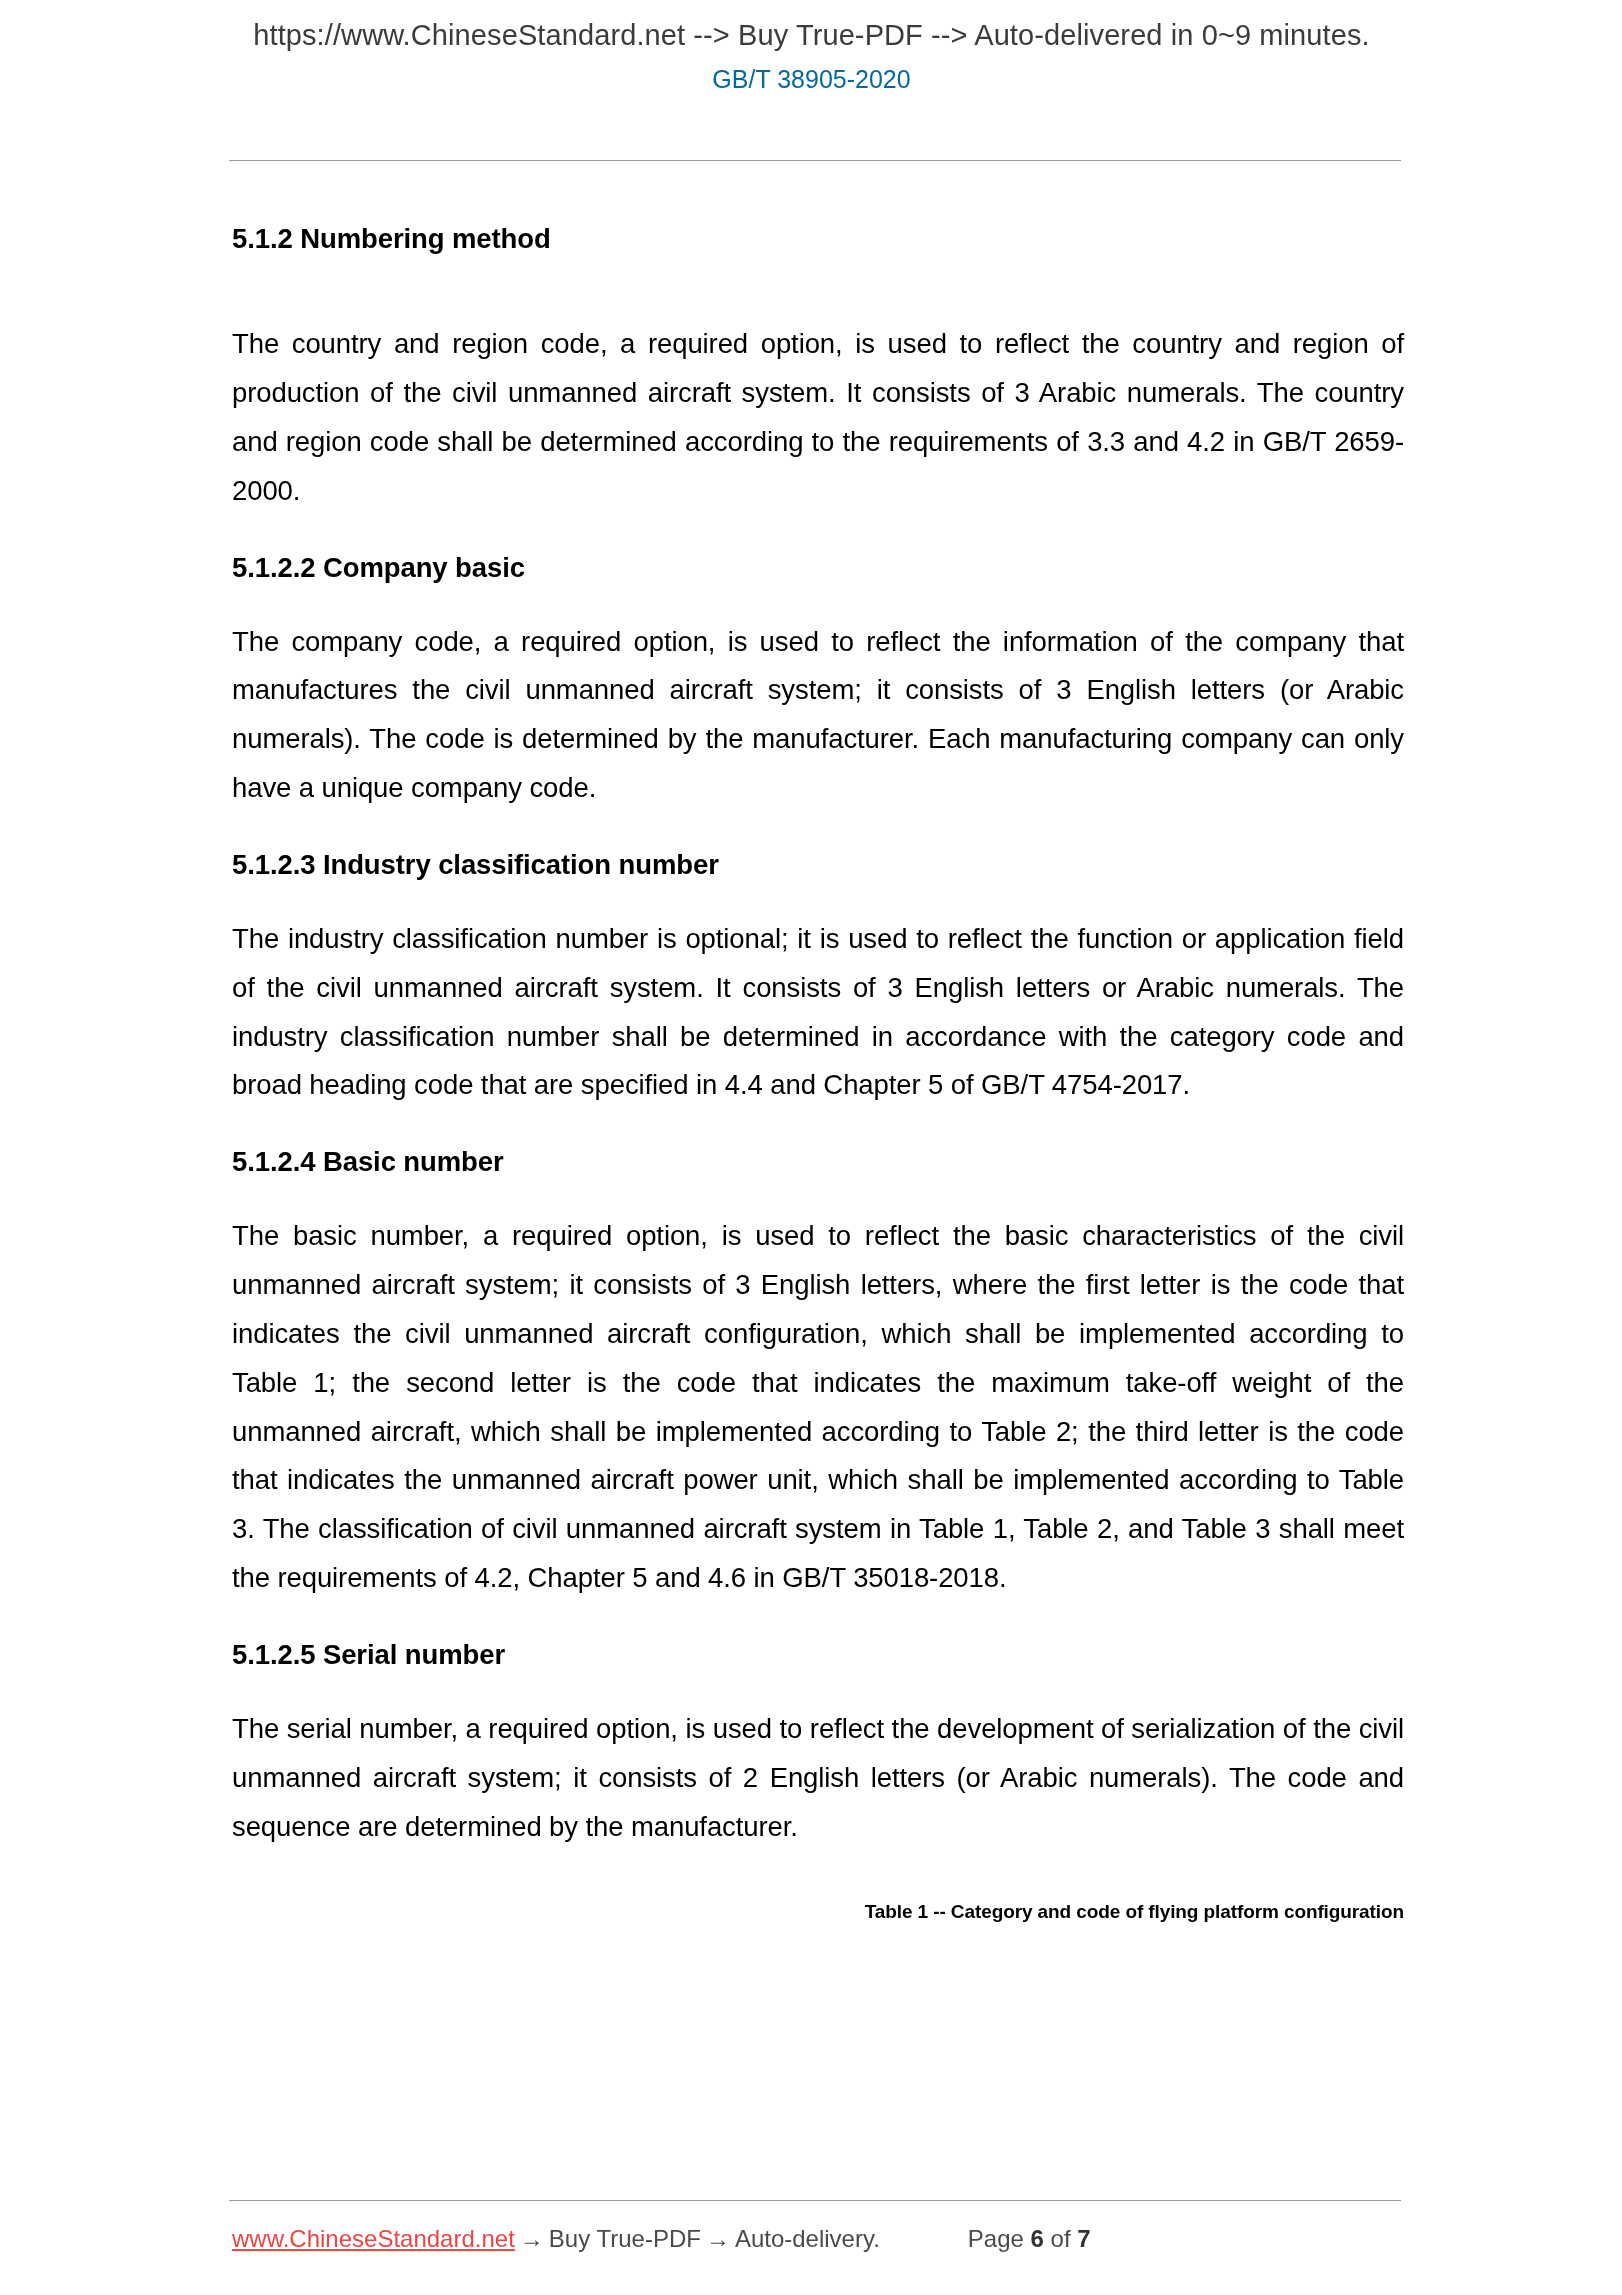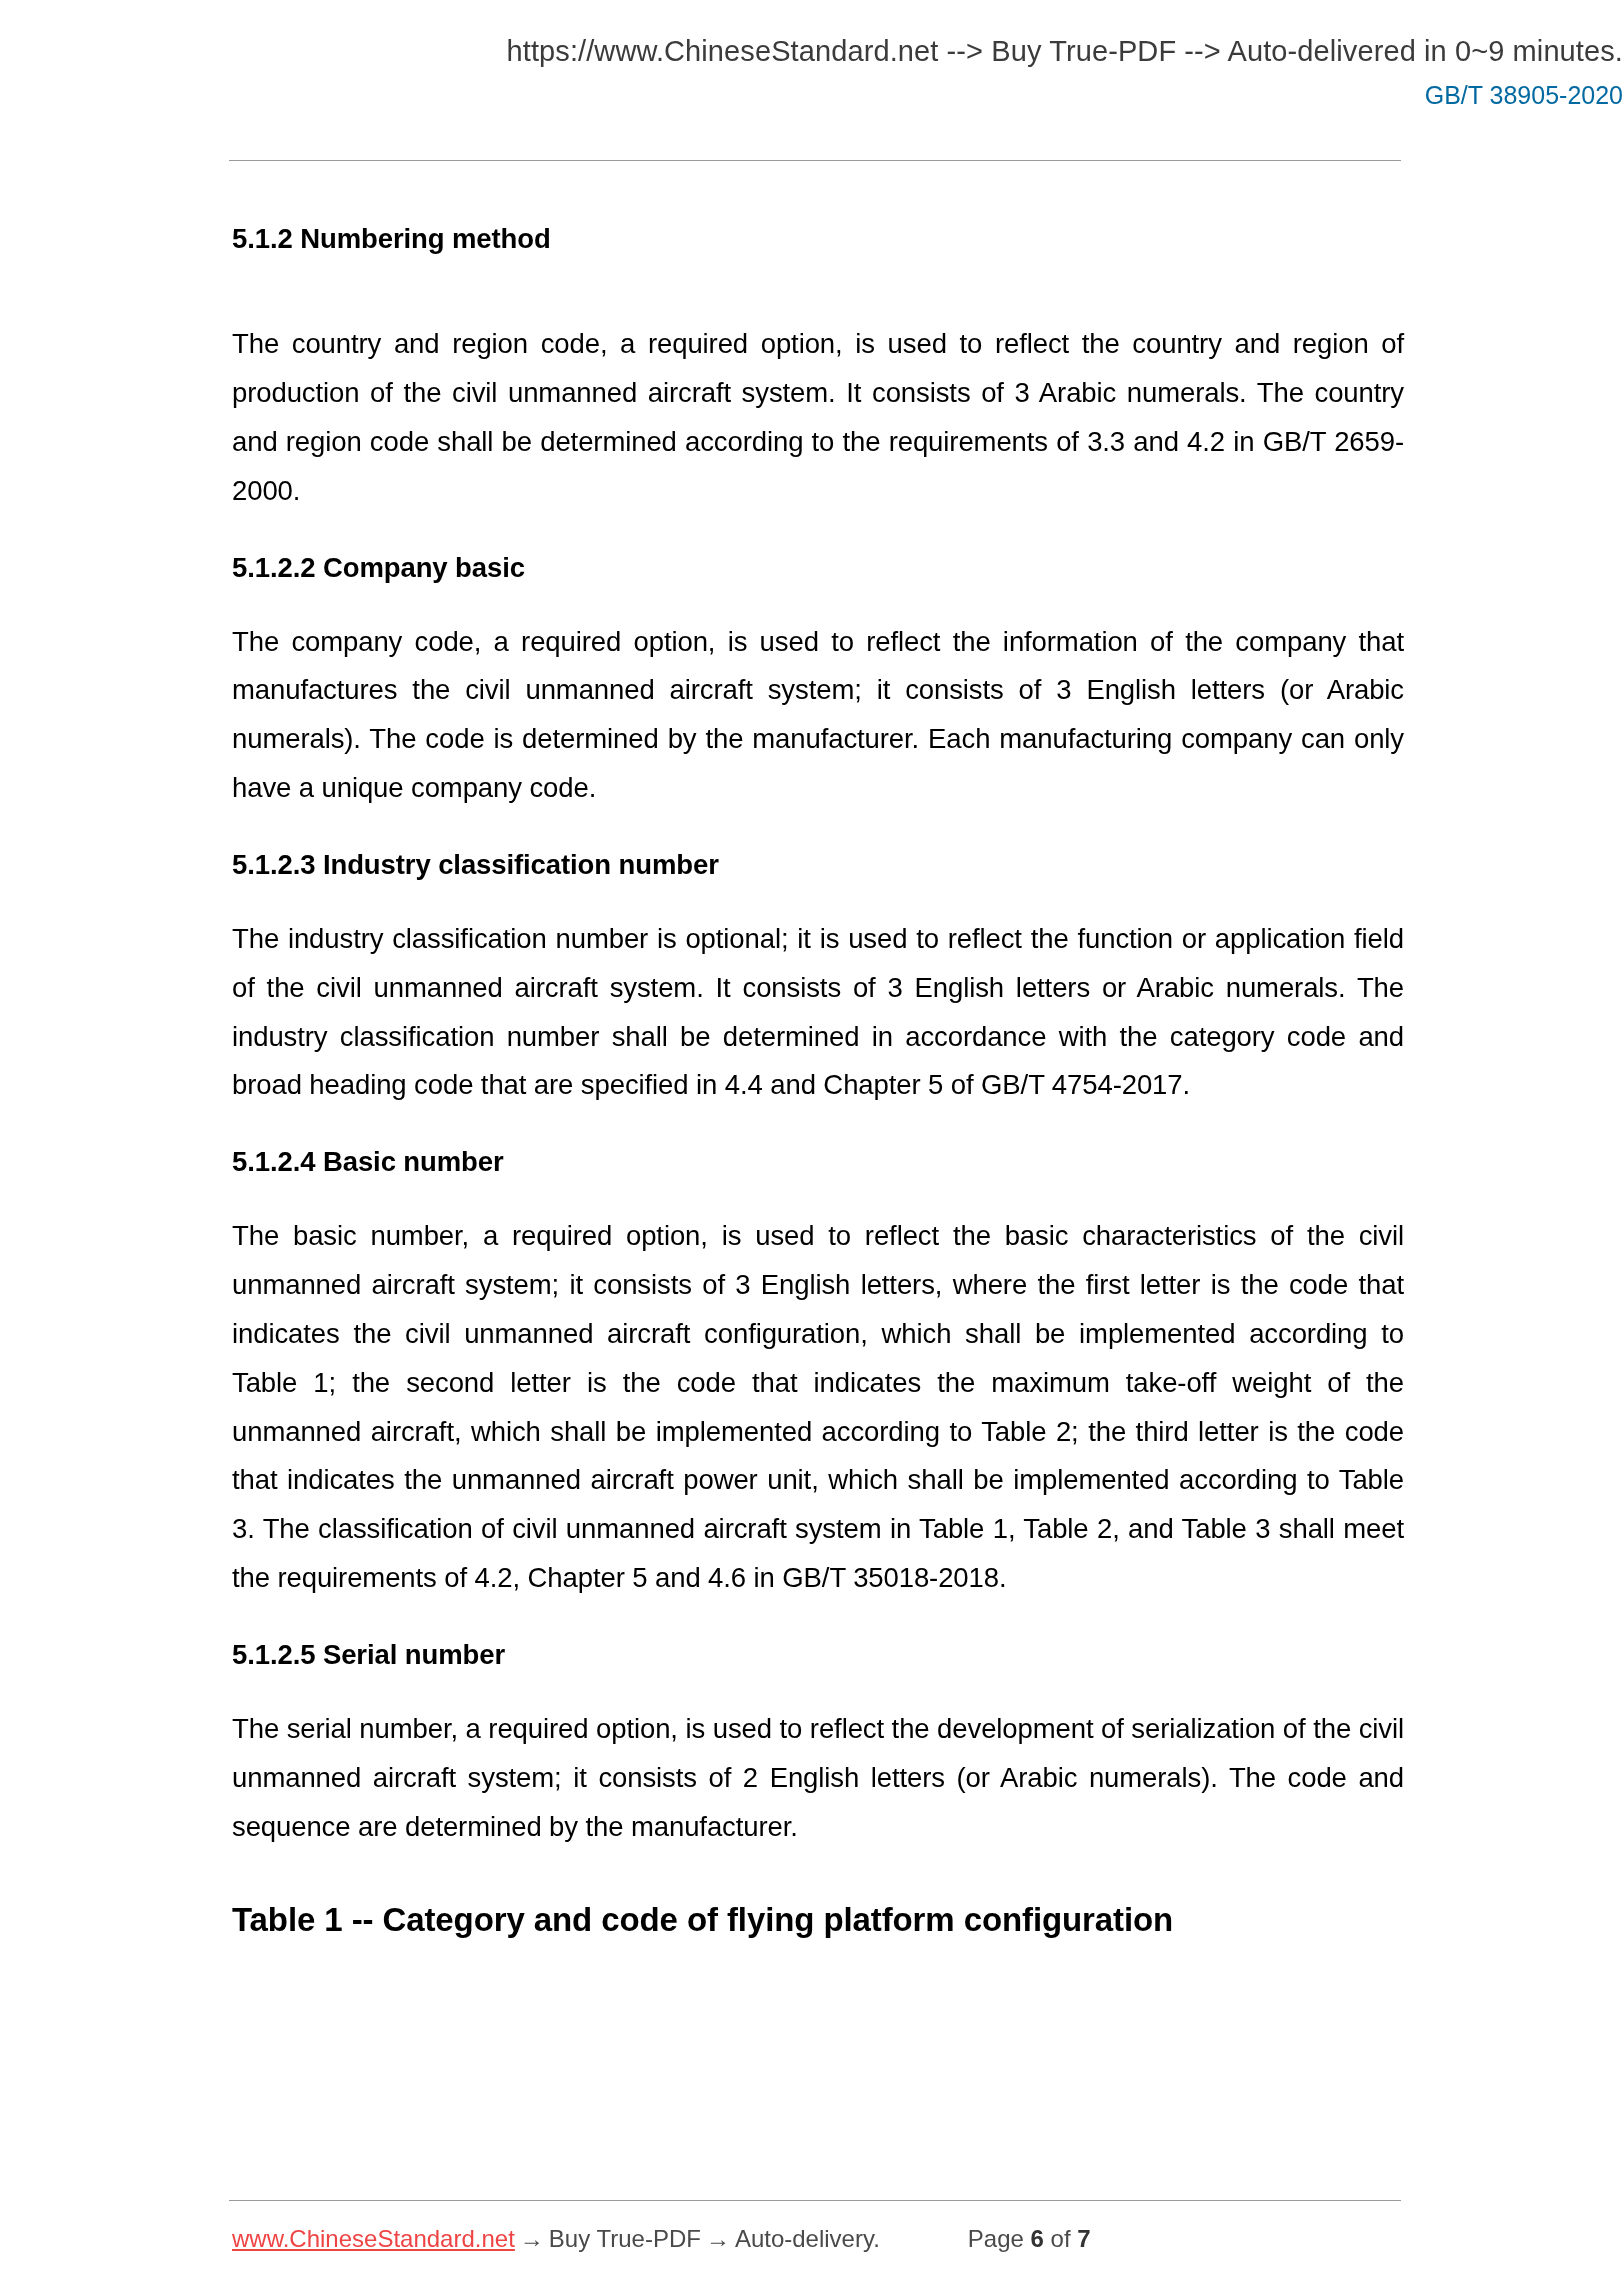--- a/index.html
+++ b/index.html
@@ -16,24 +16,24 @@
     width: 1623px;
     height: 2295px;
     background: #ffffff;
     box-sizing: border-box;
     overflow: hidden;
   }
 
   
   .header {
     position: absolute;
-    top: 35px;
+    top: 19px;
     left: 0;
     width: 100%;
-    text-align: right;
+    text-align: center;
   }
   .promo-line {
     font-size: 29px;
     color: #3b3b3b;
     letter-spacing: 0.1px;
     white-space: nowrap;
   }
   .std-number {
     margin-top: 13.3px;
     font-size: 25px;
@@ -70,23 +70,23 @@
     margin: 0;
     text-align: justify;
     text-justify: inter-word;
     letter-spacing: -0.1px;
   }
   
   .gap-after-heading { height: 32px; }
   .gap-after-para    { height: 35px; }
 
   .table-caption {
-    font-size: 33px;
+    font-size: 19px;
     font-weight: bold;
-    text-align: left;
+    text-align: right;
     margin: 0;
     letter-spacing: -0.1px;
   }
   .gap-before-caption { height: 50px; }
 
   
   .footer {
     position: absolute;
     left: 232px;
     top: 2225px;

